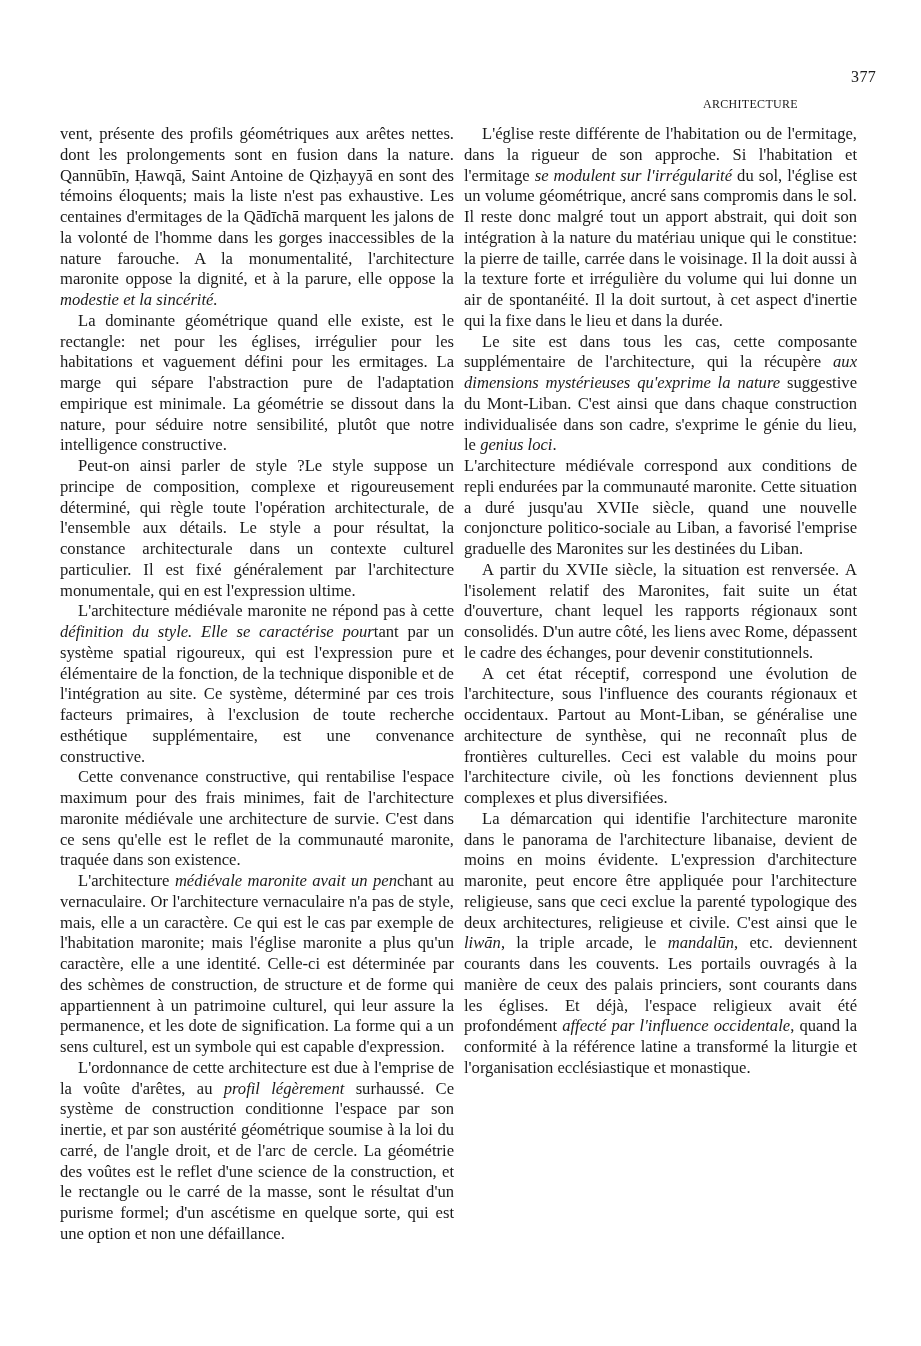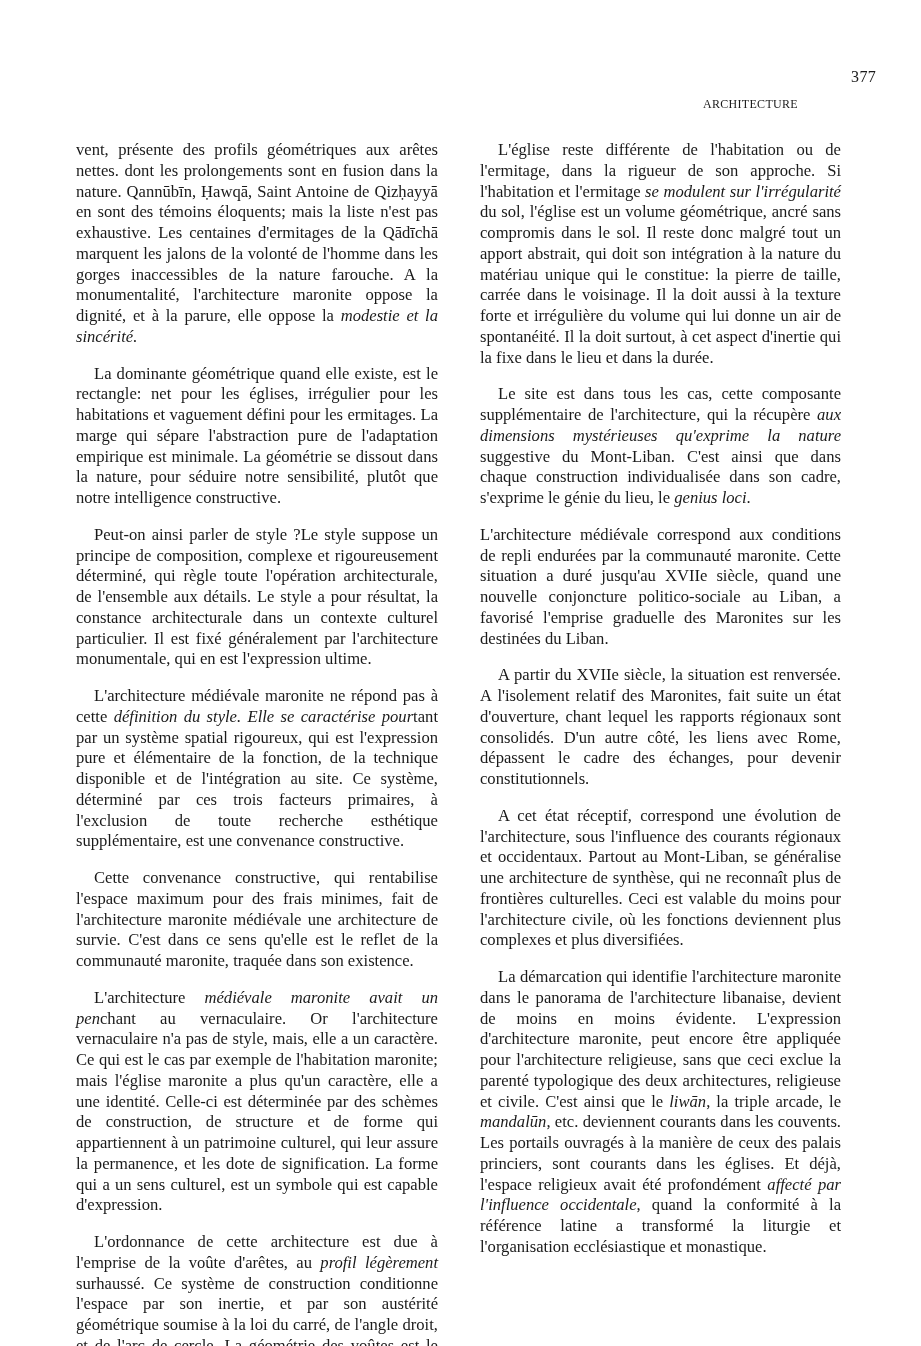--- a/index.html
+++ b/index.html
@@ -6,21 +6,21 @@
   body { width:921px; height:1346px; position:relative; overflow:hidden;
          font-family:"Liberation Serif","DejaVu Serif",serif; color:#1a1a1a; }
   .running-head { position:absolute; top:70px; left:700px; width:180px; height:20px;
          font-size:13px; letter-spacing:0.3px; }
   .running-head .title { position:absolute; left:3px; top:2px; font-size:12px;margin-top:25px; }
   .running-head .pageno { position:absolute; right:4px; top:-2px; font-size:16px; }
   .col { position:absolute; top:124px; width:394px; font-size:16.6px; line-height:20.75px;
          text-align:justify; hyphens:manual; }
   .col.left { left:60px; }
   .col.right { left:464px; width:393px; }
-  .col p { margin:16px; text-indent:18px; }
+  .col p { margin:0; text-indent:18px; }
   .col p.noindent { text-indent:0; }
   .col .heading { margin:0; text-indent:0; text-align:left; }
   em { font-style:italic; }
 </style>
 </head>
 <body>
 
 <div class="running-head">
   <span class="title">ARCHITECTURE</span>
   <span class="pageno">377</span>

